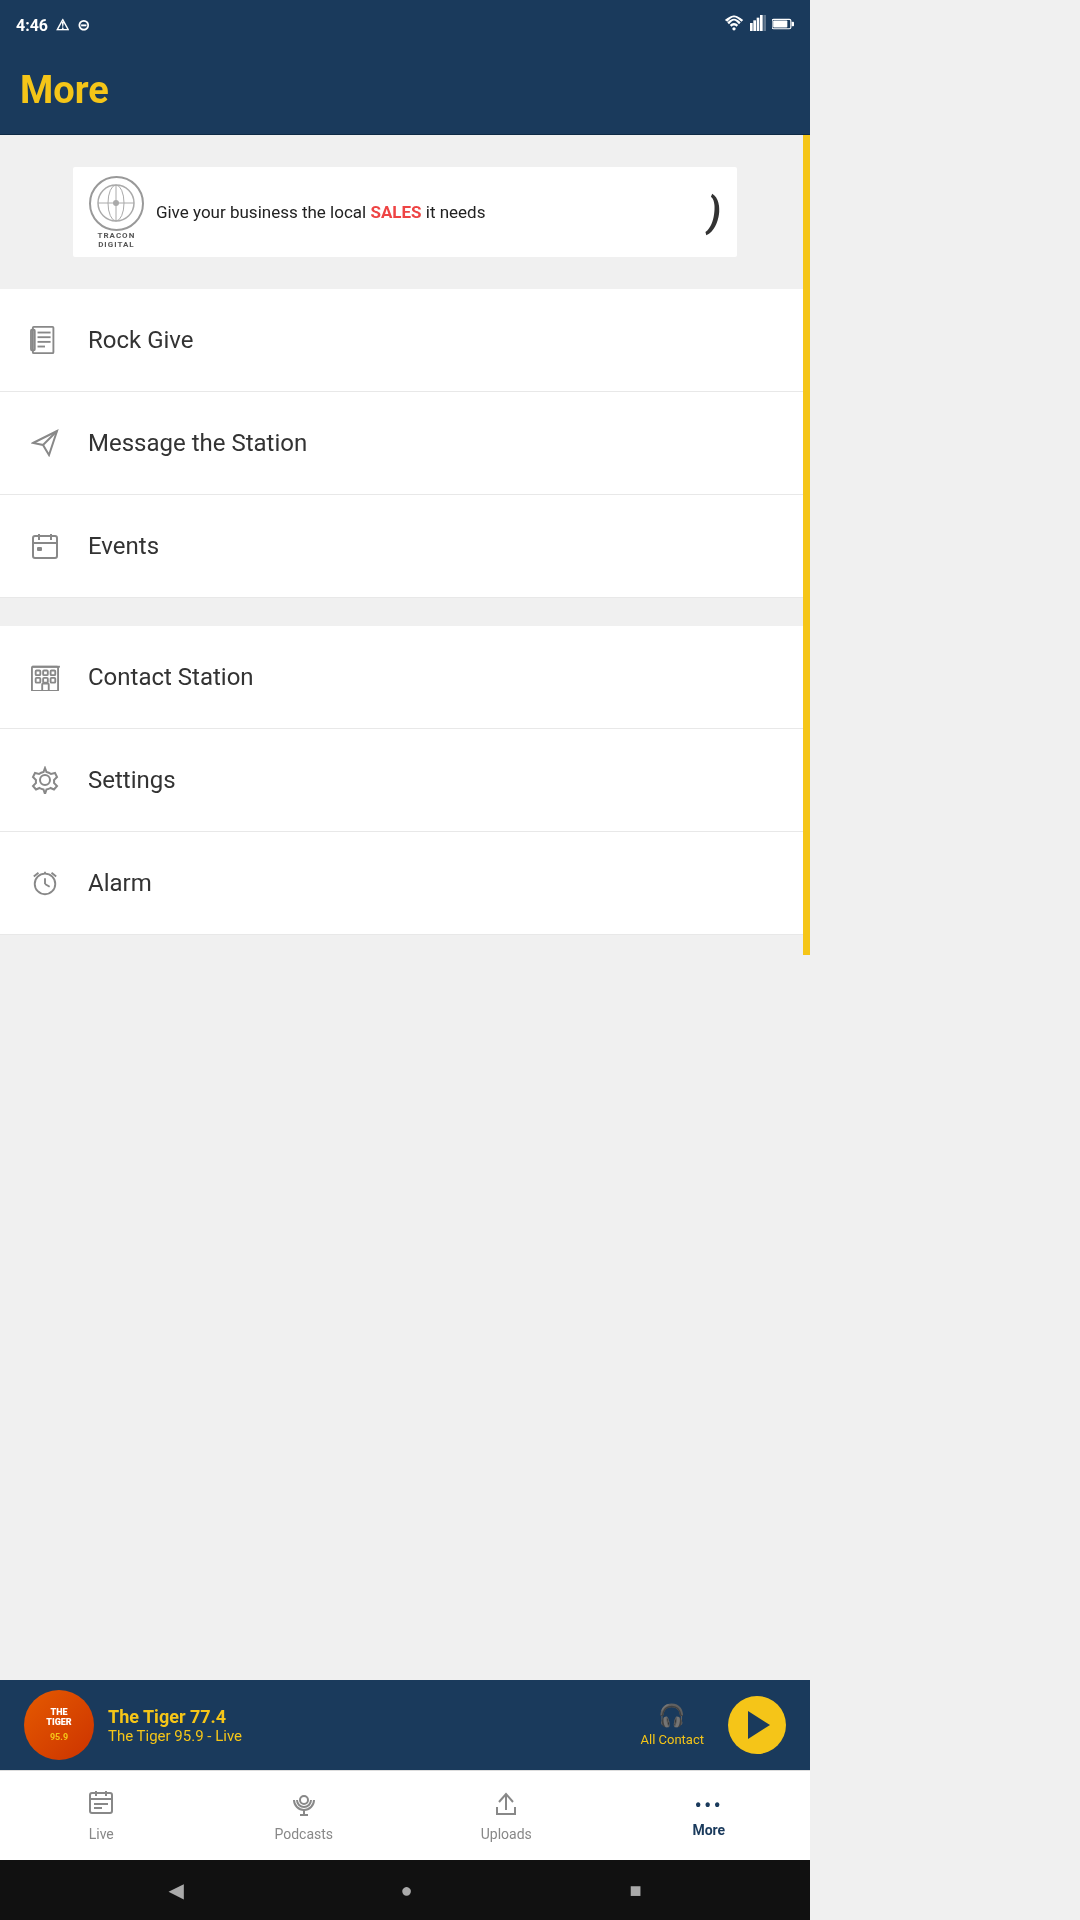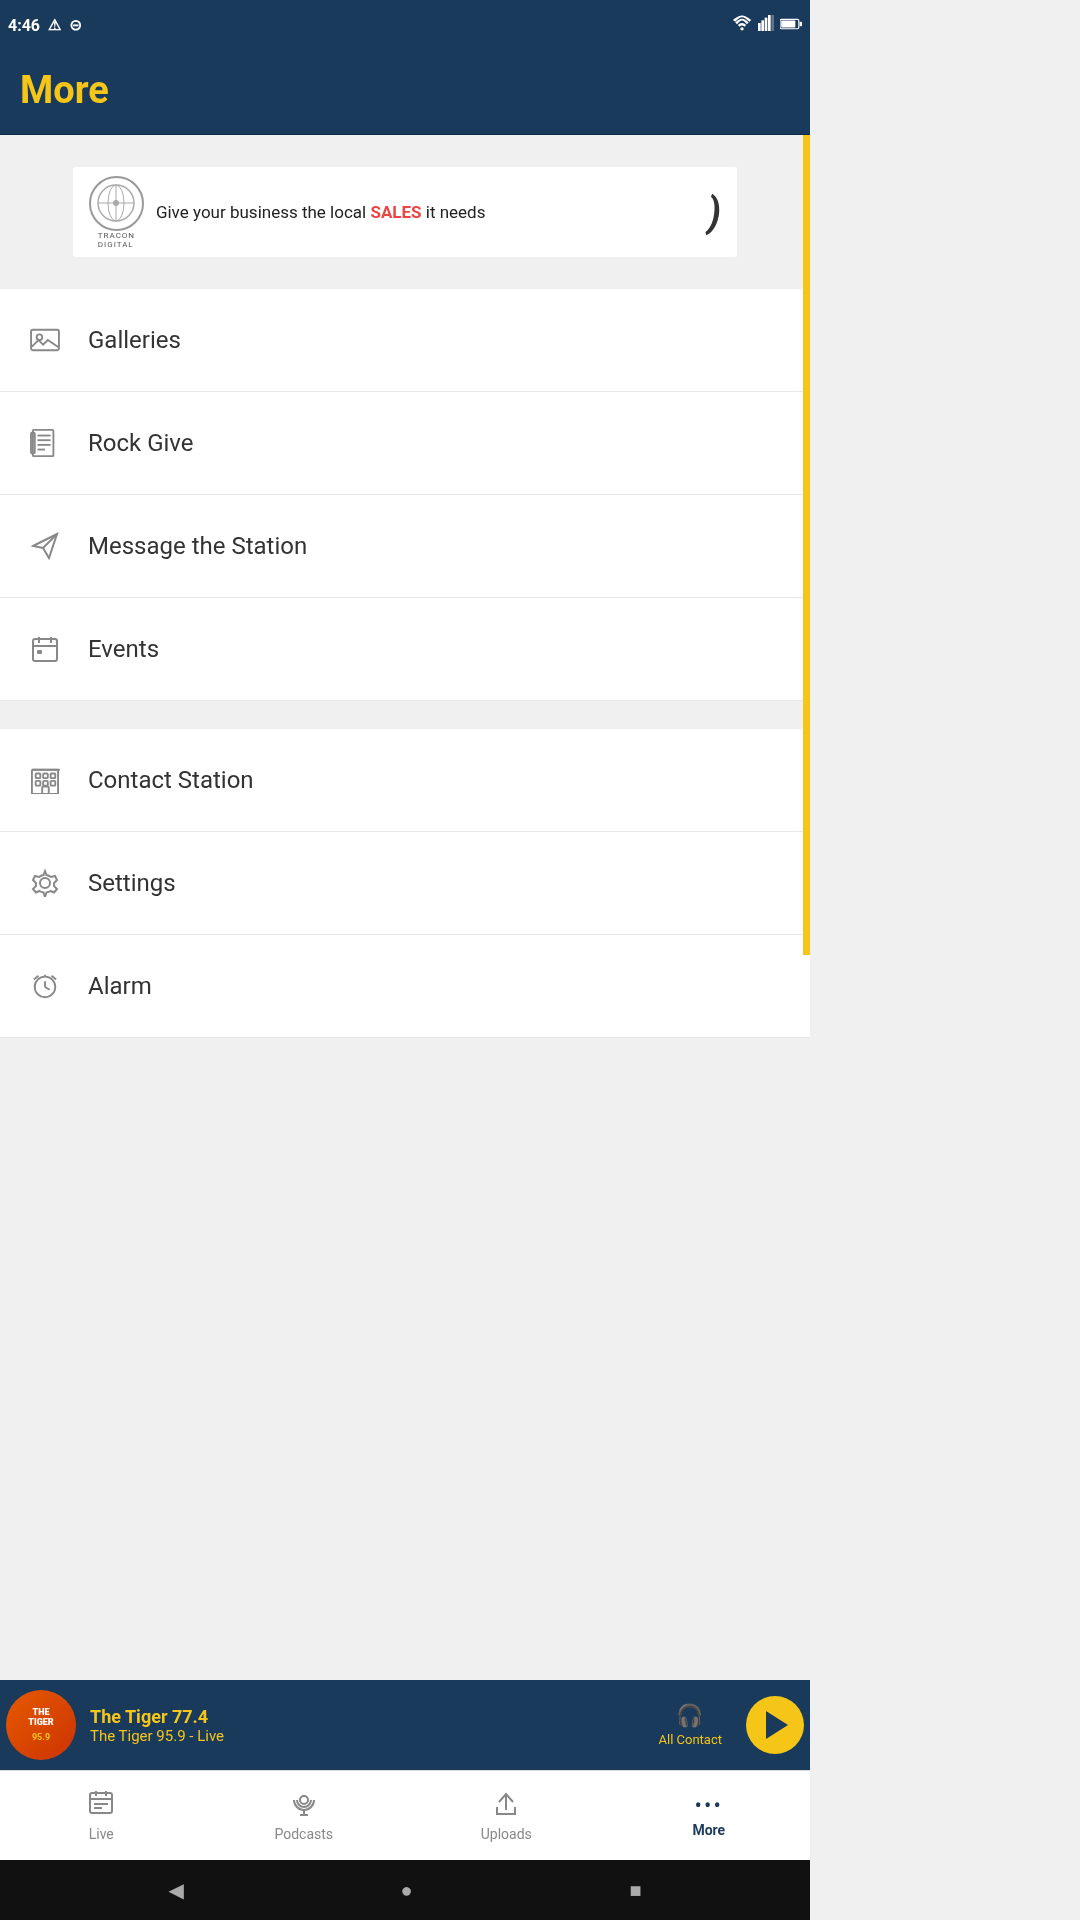--- a/index.html
+++ b/index.html
@@ -13,21 +13,21 @@
       flex-direction: column;
     }
 
     
     .status-bar {
       background: #1a3a5c;
       color: white;
       display: flex;
       justify-content: space-between;
       align-items: center;
-      padding: 8px 8px;
+      padding: 8px 16px;
       height: 50px;
     }
     .status-left {
       display: flex;
       align-items: center;
       gap: 8px;
       font-size: 16px;
       font-weight: bold;
     }
     .status-right {
@@ -86,21 +86,22 @@
       border: 2px solid #999;
       border-radius: 50%;
       display: flex;
       align-items: center;
       justify-content: center;
       position: relative;
     }
     .ad-logo-text {
       font-size: 8px;
       color: #555;
-      font-weight: normal;
+      text-align: center;
+      font-weight: bold;
       letter-spacing: 1px;
     }
     .ad-text {
       font-size: 17px;
       color: #222;
       font-weight: normal;
       flex: 1;
     }
     .ad-text .sales {
       color: #e44;
@@ -148,21 +149,21 @@
     .section-gap {
       background: #f0f0f0;
       height: 28px;
     }
 
     
     .player-bar {
       background: #1a3a5c;
       display: flex;
       align-items: center;
-      padding: 10px 6px;
+      padding: 10px 24px;
       gap: 14px;
       height: 90px;
     }
     .player-logo {
       width: 70px;
       height: 70px;
       border-radius: 50%;
       background: linear-gradient(135deg, #e55a00, #cc3300);
       display: flex;
       align-items: center;
@@ -317,30 +318,20 @@
         <div class="ad-text">
           <span>Give your business the local </span><span class="sales">SALES</span><span> it needs</span>
         </div>
         <div class="ad-hook">)</div>
       </div>
     </div>
   </div>
 
   <div class="menu-section">
 
-    <div class="menu-item">
-      <div class="menu-icon">
-        <svg width="30" height="26" viewBox="0 0 32 28" fill="none" stroke="#888" stroke-width="2">
-          <rect x="1" y="3" width="30" height="22" rx="2"></rect>
-          <circle cx="10" cy="11" r="3"></circle>
-          <path d="M1 22 l8-8 5 5 5-5 12 8"></path>
-        </svg>
-      </div>
-      <span class="menu-label">Galleries</span>
-    </div>
 
     <div class="menu-item">
       <div class="menu-icon">
         <svg width="30" height="28" viewBox="0 0 32 30" fill="none" stroke="#888" stroke-width="2">
           <rect x="3" y="1" width="22" height="28" rx="1"></rect>
           <rect x="1" y="4" width="4" height="22" rx="1"></rect>
           <line x1="8" y1="7" x2="22" y2="7"></line>
           <line x1="8" y1="12" x2="22" y2="12"></line>
           <line x1="8" y1="17" x2="22" y2="17"></line>
           <line x1="8" y1="22" x2="16" y2="22"></line>

